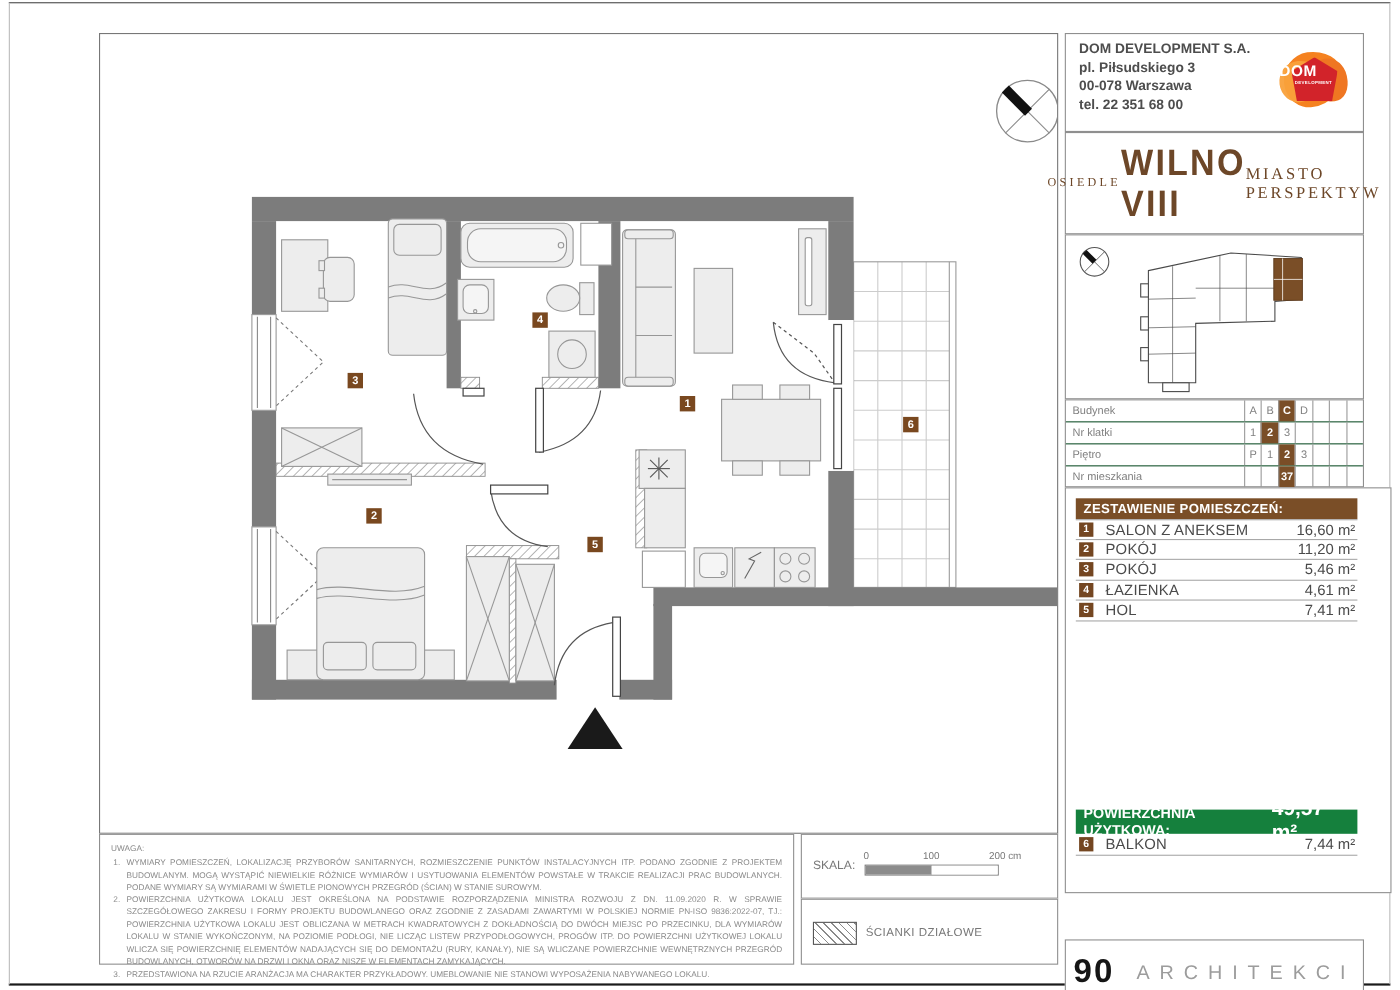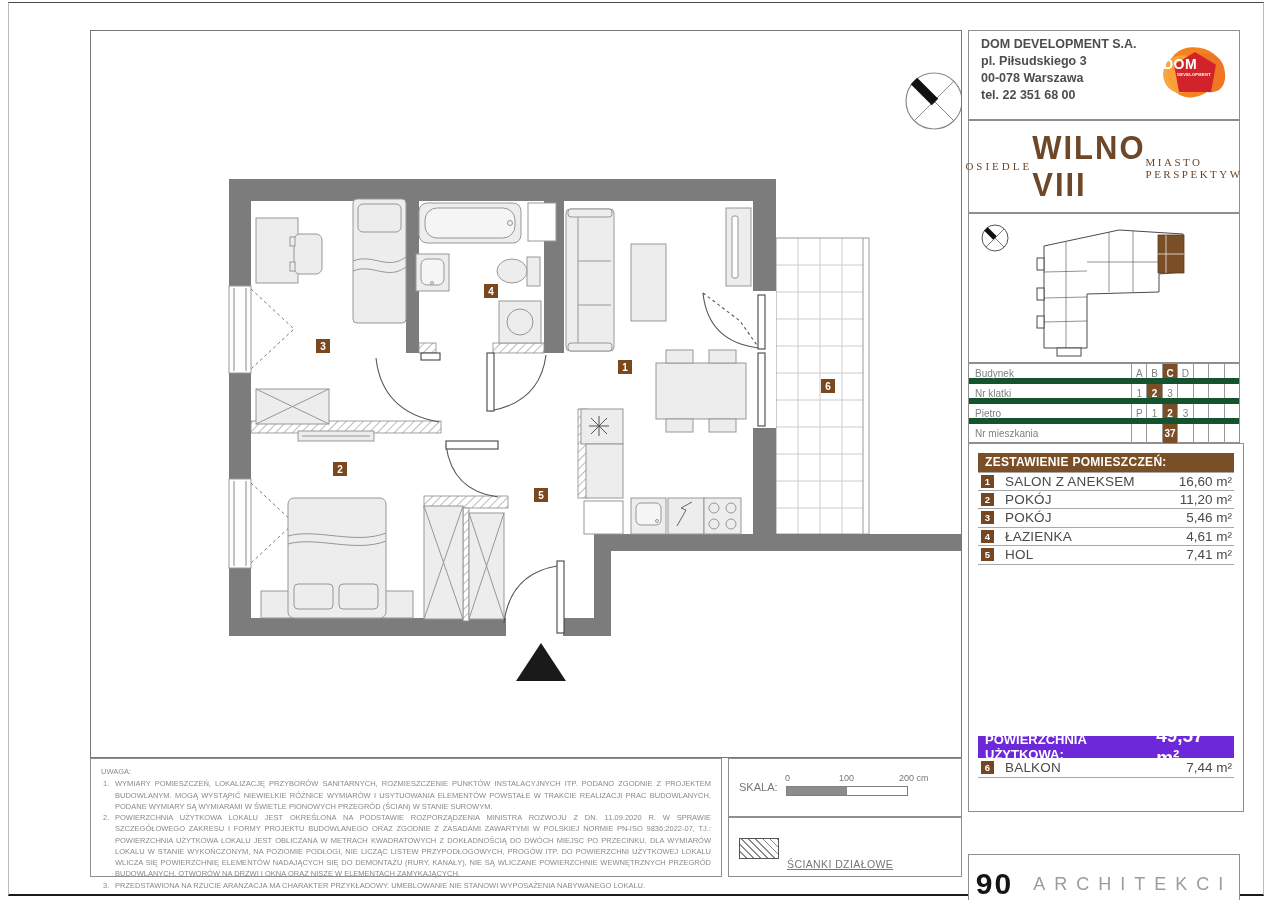--- a/index.html
+++ b/index.html
@@ -26,21 +26,21 @@
   .seg-dark{background:#8c8c8c;}
   .seg-light{background:#fff;}
   .tick{position:absolute;font-size:9px;color:#777;top:-14px;}
   .tick-0{left:-2px;}
   .tick-100{left:52px;}
   .tick-200{left:112px;white-space:nowrap;}
 
   
   .legend-box{left:728px;top:817px;width:234px;height:60px;border:1px solid #8f8f8f;}
   .legend-swatch{position:absolute;left:10px;top:20px;width:38px;height:19px;border:1px solid #555;background:repeating-linear-gradient(45deg,#fff 0px,#fff 4px,#8a8a8a 4px,#8a8a8a 5px);}
-  .legend-label{position:absolute;left:58px;top:40px;font-size:10.5px;color:#777;letter-spacing:.4px;text-decoration:underline;}
+  .legend-label{position:absolute;left:58px;top:24px;font-size:10.5px;color:#777;letter-spacing:.4px;}
 
   
   .arch-box{left:968px;top:854px;width:272px;height:60px;border:1px solid #8f8f8f;display:flex;align-items:center;justify-content:center;gap:20px;}
   .arch-number{font-size:30px;font-weight:bold;color:#151515;letter-spacing:2px;}
   .arch-name{font-size:18px;color:#9c9c9c;letter-spacing:9px;}
 
   
   .info-box{left:968px;top:30px;width:272px;height:90px;border:1px solid #8f8f8f;padding:5px 0 0 12px;}
   .info-line{font-size:12.5px;font-weight:bold;color:#4d4d4d;line-height:17px;}
   .dom-logo{position:absolute;right:14px;top:14px;width:62px;height:56px;}
@@ -48,43 +48,43 @@
   .blob2{position:absolute;left:0px;top:10px;width:36px;height:38px;background:#f9a13b;border-radius:55% 45% 50% 50% / 48% 52% 48% 52%;transform:rotate(14deg);opacity:.95;}
   .blob3{position:absolute;right:0px;top:8px;width:34px;height:40px;background:#ef7622;border-radius:50% 50% 44% 56% / 55% 45% 55% 45%;transform:rotate(-20deg);}
   .logo-core{position:absolute;left:11px;top:7px;width:42px;height:40px;background:#d2232a;clip-path:polygon(50% 0,100% 32%,88% 100%,12% 100%,0 32%);}
   .logo-dom{position:absolute;left:0;top:11px;width:62px;color:#fff;font-size:14px;font-weight:bold;letter-spacing:.5px;}
   .logo-dev{position:absolute;left:0;top:27px;width:62px;text-align:center;color:#fff;font-size:4px;font-weight:bold;letter-spacing:.3px;}
 
   
   .brand-box{left:968px;top:120px;width:272px;height:93px;border:1px solid #8f8f8f;display:flex;flex-direction:row;align-items:center;justify-content:center;}
   .brand-estate{font-family:"Liberation Serif",serif;font-size:11px;color:#6d4728;letter-spacing:3px;margin-bottom:2px;}
   .brand-name{font-size:31px;font-weight:bold;color:#6d4728;letter-spacing:2px;transform:scaleY(1.08);line-height:34px;}
-  .brand-tagline{font-family:"Liberation Serif",serif;font-size:11px;color:#6d4728;letter-spacing:2.5px;margin-top:3px;}
+  .brand-tagline{font-family:"Liberation Serif",serif;font-size:15px;color:#6d4728;letter-spacing:2.5px;margin-top:3px;}
 
   
   .siteplan-box{left:968px;top:213px;width:272px;height:150px;border:1px solid #8f8f8f;}
 
   
   .loc-table{left:968px;top:363px;width:272px;height:80px;border:1px solid #8f8f8f;display:flex;flex-direction:column;}
-  .lt-row{display:flex;height:20px;border-bottom:6px solid #14532d;box-sizing:border-box;}
+  .lt-row{display:flex;height:20px;border-bottom:1px solid #14532d;box-sizing:border-box;}
   .lt-row:last-child{border-bottom:none;}
   .lt-label{width:156px;font-size:10px;color:#808080;padding-left:6px;line-height:19px;}
   .lt-cell{flex:1;border-left:1px solid #9a9a9a;font-size:10px;color:#808080;text-align:center;line-height:19px;}
   .hl{background:#7a4e27;color:#fff;font-weight:bold;}
 
   
-  .room-list{left:968px;top:443px;width:276px;height:369px;border:1px solid #8f8f8f;}
+  .room-list{left:968px;top:443px;width:297px;height:369px;border:1px solid #8f8f8f;}
   .rl-header{position:absolute;left:9px;top:9px;width:256px;height:19px;background:#7a4e27;color:#fff;font-size:12px;font-weight:bold;letter-spacing:.3px;line-height:19px;padding-left:7px;box-sizing:border-box;}
   .rl-rows{position:absolute;left:9px;top:28px;width:256px;}
   .rl-row{display:flex;align-items:center;height:18.5px;border-bottom:1px solid #a8a8a8;box-sizing:border-box;}
   .rl-row:first-child{border-top:1px solid #a8a8a8;}
   .rl-badge{width:13px;height:13px;background:#744621;color:#fff;font-size:9.5px;font-weight:bold;display:flex;align-items:center;justify-content:center;margin-left:3px;flex:0 0 13px;}
   .rl-name{font-size:13.5px;color:#4a4a4a;margin-left:11px;letter-spacing:.2px;text-align:right;}
   .rl-area{font-size:13.5px;color:#4a4a4a;margin-left:auto;padding-right:2px;}
-  .rl-total{position:absolute;left:9px;top:292px;width:256px;height:22px;background:#6d28d9;color:#fff;display:flex;align-items:center;padding:0 7px;box-sizing:border-box;}
+  .rl-total{position:absolute;left:9px;top:292px;width:256px;height:22px;background:#15803d;color:#fff;display:flex;align-items:center;padding:0 7px;box-sizing:border-box;}
   .rl-total-label{font-size:13px;font-weight:bold;}
   .rl-total-area{font-size:19px;font-weight:bold;}
   .rl-balcony{position:absolute;left:9px;top:314px;width:256px;}
 </style>
 </head>
 <body>
 
 <div class="page">
   <div class="page-frame"></div>
 

